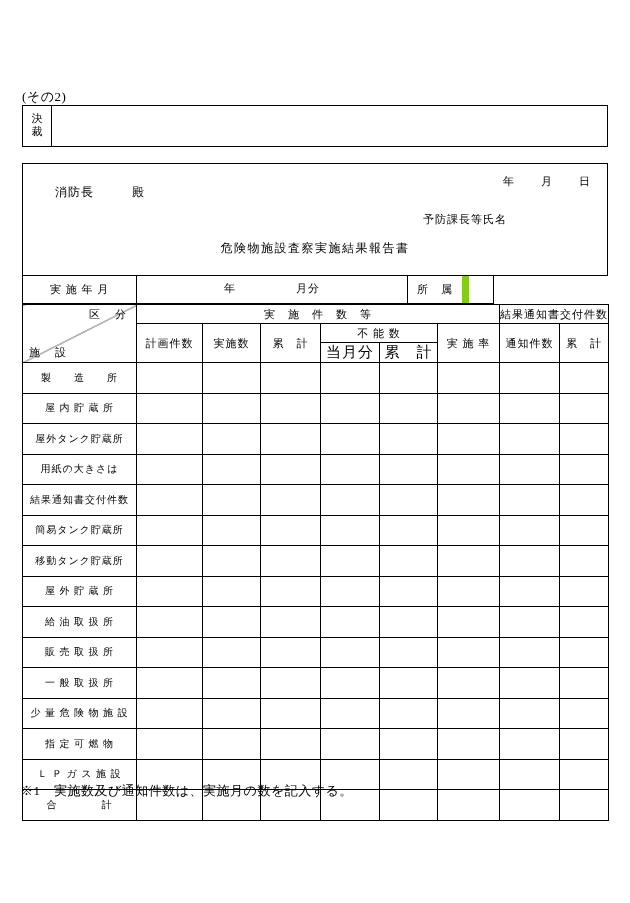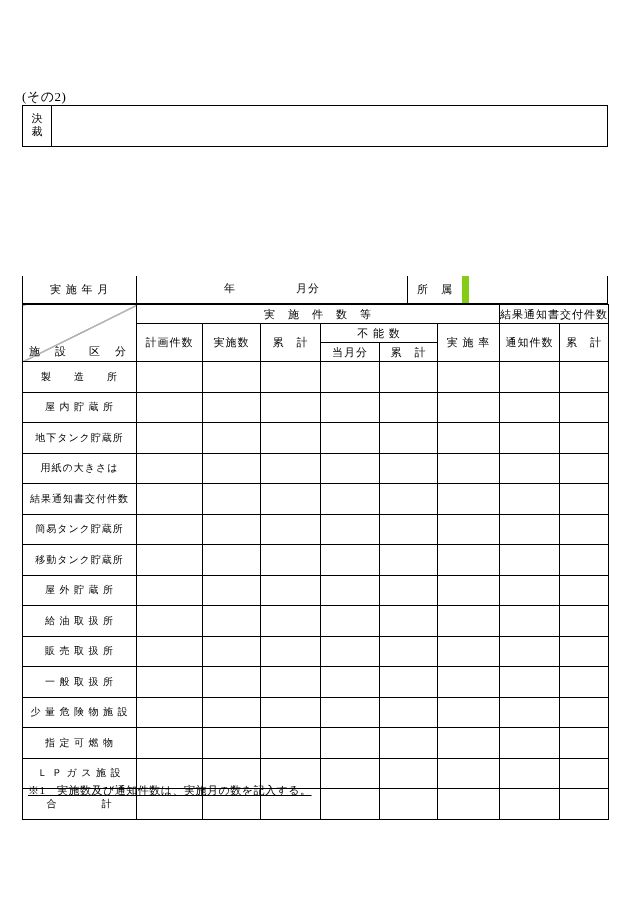--- a/index.html
+++ b/index.html
@@ -95,21 +95,21 @@
     text-align: center;
     font-size: 12px;
     letter-spacing: 1.5px;
   }
 
   
   .period-row {
     position: absolute;
     left: 22px;
     top: 276px;
-    width: 586px;
+    width: 472px;
     height: 28px;
     border: 1px solid #000;
     border-top: none;
     box-sizing: border-box;
     padding-left: 36px;
   }
   .period-row .cell {
     position: absolute;
     top: 0;
     height: 27px;
@@ -138,37 +138,36 @@
   table.main td, table.main th {
     border: 1px solid #000;
     padding: 0;
     text-align: center;
     vertical-align: middle;
     font-weight: normal;
     letter-spacing: 1px;
   }
   table.main .h-row1 td { height: 18px; font-size: 11px; }
   table.main .h-row2 td { height: 18px; font-size: 11px; }
-  table.main .h-row3 td { height: 18px; font-size: 11px; border-radius: 7px; }
+  table.main .h-row3 td { height: 18px; font-size: 15px; border-radius: 7px; }
   table.main tbody td { height: 29.5px; }
 
   .corner {
     position: relative;
     height: 56px !important;
     background:
       linear-gradient(to bottom right,
         transparent calc(50% - 0.5px), #000 50%, transparent calc(50% + 0.5px));
   }
   .corner .kubun {
     position: absolute;
     right: 8px;
     top: 2px;
     font-size: 11px;
     letter-spacing: 2px;
-    margin-top: 37px;
   }
   .corner .shisetsu {
     position: absolute;
     left: 6px;
     bottom: 2px;
     font-size: 11px;
     letter-spacing: 2px;
     text-align: right;
   }
   td.rowlabel {
@@ -176,40 +175,49 @@
     letter-spacing: 0.5px;
     text-align: center;
   }
   .sp-wide { letter-spacing: 5px; }
   .sp-mid  { letter-spacing: 3px; }
   .sp-nar  { letter-spacing: 1px; }
 
   
   .notes {
     position: absolute;
-    left: 28px;
+    left: 20px;
     top: 781px;
-    font-size: 11px;
+    font-size: 13px;
     line-height: 19px;
     letter-spacing: 0.5px;
-    text-decoration: underline;
   }
   .notes div { white-space: pre; }
 </style>
 </head>
 <body>
 
 <div class="page">
 
   <div class="form-note-top">(その2)</div>
 
   <div class="kessai-box">
     <div class="kessai-label">決<br>裁</div>
   </div>
 
+  <div class="head-box">
+    <div class="date-line">
+      <span class="date-y">年</span><span class="date-m">月</span><span>日</span>
+    </div>
+    <div class="addressee">
+      <span>消防長</span><span class="dono">殿</span>
+    </div>
+    <div class="reporter">予防課長等氏名</div>
+    <div class="doc-title">危険物施設査察実施結果報告書</div>
+  </div>
 
   <div class="period-row">
     <div class="cell c-label">実 施 年 月</div>
     <div class="cell c-ym">
       <span>年</span><span class="gap1"></span><span>月分</span>
     </div>
     <div class="cell c-shozoku">所　属</div>
     <div class="cell c-blank"></div>
   </div>
 
@@ -265,21 +273,21 @@
           <td></td>
           <td></td>
           <td></td>
           <td></td>
           <td></td>
           <td></td>
           <td></td>
           <td></td>
         </tr>
         <tr>
-          <td class="rowlabel sp-nar">地下タンク貯蔵所</td>
+          <td class="rowlabel sp-nar">屋外タンク貯蔵所</td>
           <td></td>
           <td></td>
           <td></td>
           <td></td>
           <td></td>
           <td></td>
           <td></td>
           <td></td>
         </tr>
         <tr>

